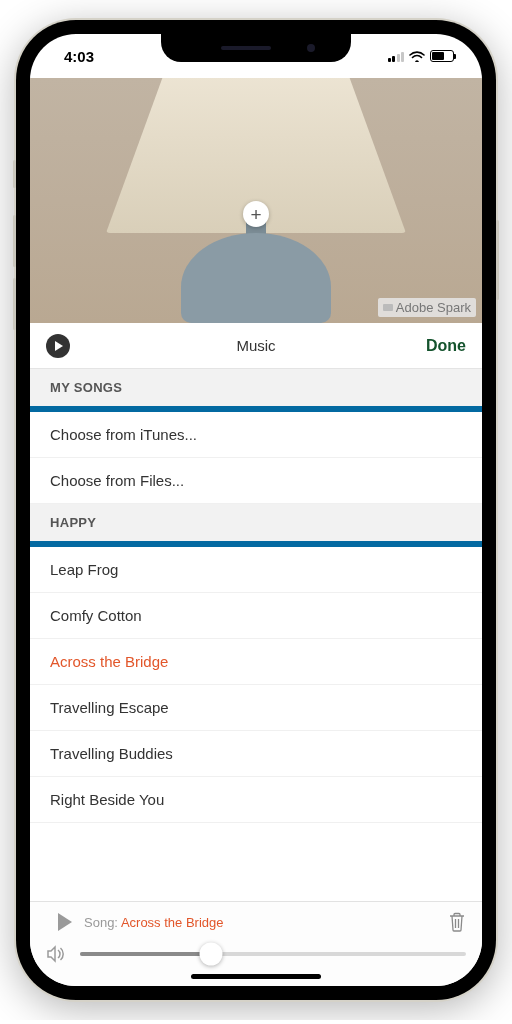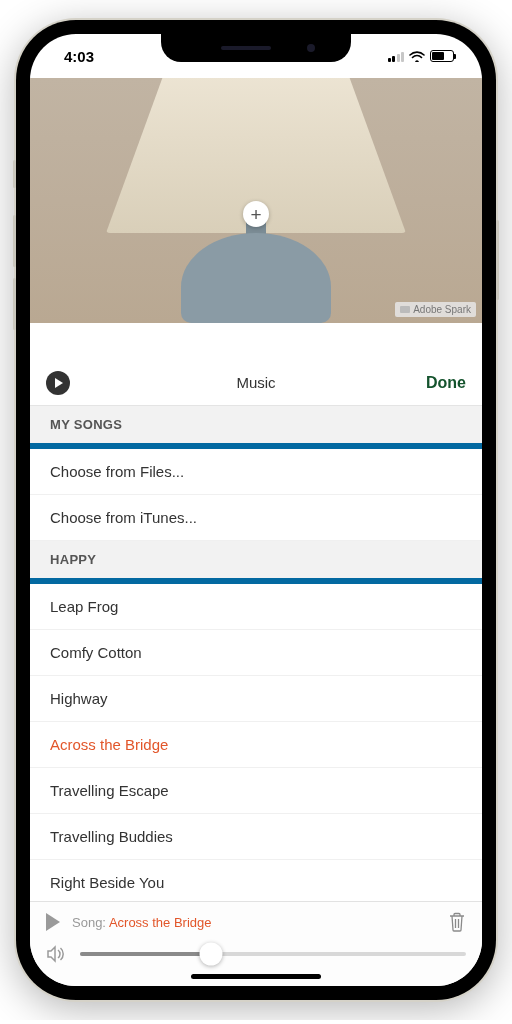--- a/index.html
+++ b/index.html
@@ -111,34 +111,33 @@
       border-radius:50%;
       background:#fff;
       display:flex; align-items:center; justify-content:center;
       box-shadow:0 1px 4px rgba(0,0,0,.25);
       font-size:19px; color:#555; line-height:1;
     }
     .watermark {
       position:absolute;
       bottom:6px; right:6px;
       background:rgba(230,230,230,.85);
-      font-size:10px;
+      font-size:13px;
       color:#777;
       padding:2px 5px;
       border-radius:2px;
       display:flex; align-items:center; gap:3px;
     }
     .toolbar {
       height:46px;
       border-bottom:1px solid #e4e4e4;
       display:flex;
       align-items:center;
       padding:0 16px;
       position:relative;
-      margin-top:37px;
     }
     .play-circ {
       width:24px; height:24px;
       border-radius:50%;
       background:#333;
       display:flex; align-items:center; justify-content:center;
     }
     .play-circ::after {
       content:""; width:0; height:0;
       border-left:8px solid #fff;
@@ -180,20 +179,21 @@
     }
     .row.selected { color:#e2562a; }
     .footer {
       border-top:1px solid #e2e2e2;
       background:#fdfdfd;
       padding:10px 16px 22px;
     }
     .now-playing {
       display:flex; align-items:center; gap:12px;
       margin-bottom:12px;
+      margin-left:12px;
     }
     .np-play {
       width:0; height:0;
       border-left:14px solid #9a9a9a;
       border-top:9px solid transparent;
       border-bottom:9px solid transparent;
     }
     .np-text { font-size:13px; }
     .np-label { color:#999; }
     .np-song { color:#e2562a; }
@@ -276,27 +276,26 @@
     </div>
 
     <div class="toolbar">
       <div class="play-circ"></div>
       <div class="toolbar-title">Music</div>
       <div class="done-btn">Done</div>
     </div>
 
     <div class="list-area">
       <div class="section-header">MY SONGS</div>
+      <div class="row">Choose from iTunes...</div>
       <div class="row">Choose from Files...</div>
-      <div class="row">Choose from iTunes...</div>
 
       <div class="section-header">HAPPY</div>
       <div class="row">Leap Frog</div>
       <div class="row">Comfy Cotton</div>
-      <div class="row">Highway</div>
       <div class="row selected">Across the Bridge</div>
       <div class="row">Travelling Escape</div>
       <div class="row">Travelling Buddies</div>
       <div class="row">Right Beside You</div>
     </div>
 
     <div class="footer">
       <div class="now-playing">
         <div class="np-play"></div>
         <div class="np-text">

